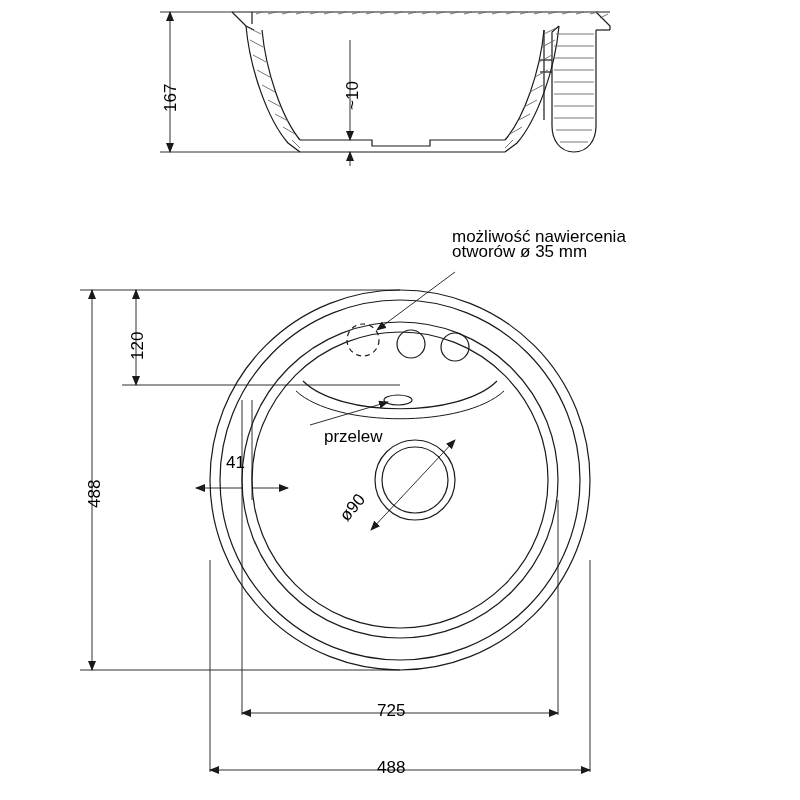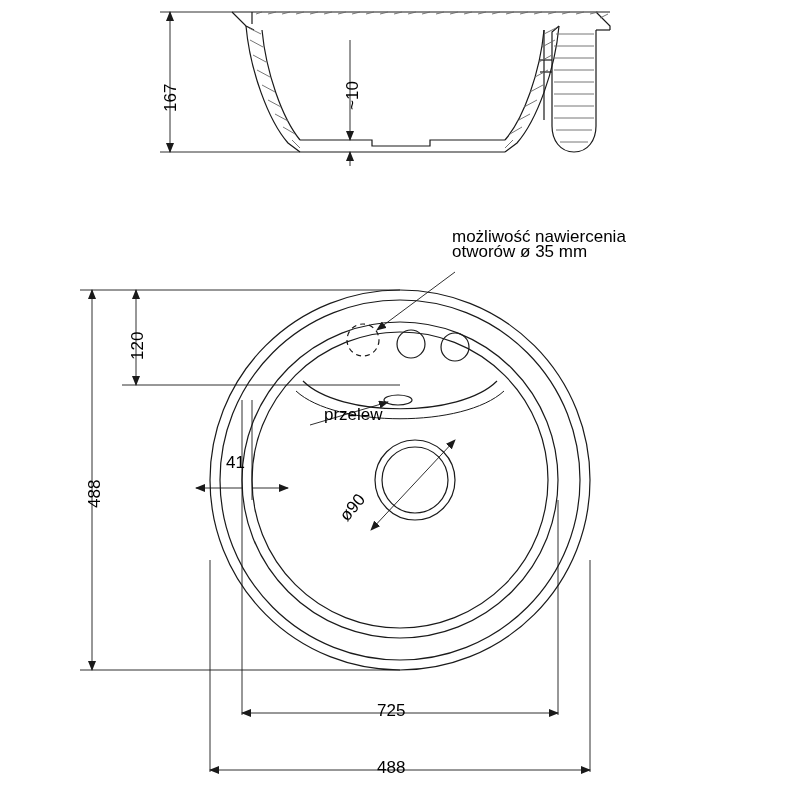--- a/index.html
+++ b/index.html
@@ -212,21 +212,21 @@
 
   <div class="lbl rot90" style="left:160px; top:112px;">167</div>
   <div class="lbl rot90" style="left:342px; top:110px;">~10</div>
 
   <div class="lbl" style="left:452px; top:226px;">możliwość nawiercenia</div>
   <div class="lbl" style="left:452px; top:241px;">otworów ø 35 mm</div>
 
   <div class="lbl rot90" style="left:127px; top:360px;">120</div>
   <div class="lbl rot90" style="left:84px; top:508px;">488</div>
 
-  <div class="lbl" style="left:324px; top:404px;text-align:right;">przelew</div>
+  <div class="lbl" style="left:324px; top:426px;text-align:right;">przelew</div>
 
   <div class="lbl" style="left:226px; top:452px;">41</div>
 
   <div class="lbl rot45" style="left:335px; top:512px;">ø90</div>
 
   <div class="lbl" style="left:377px; top:700px;">725</div>
   <div class="lbl" style="left:377px; top:757px;">488</div>
 
 </div>
 

